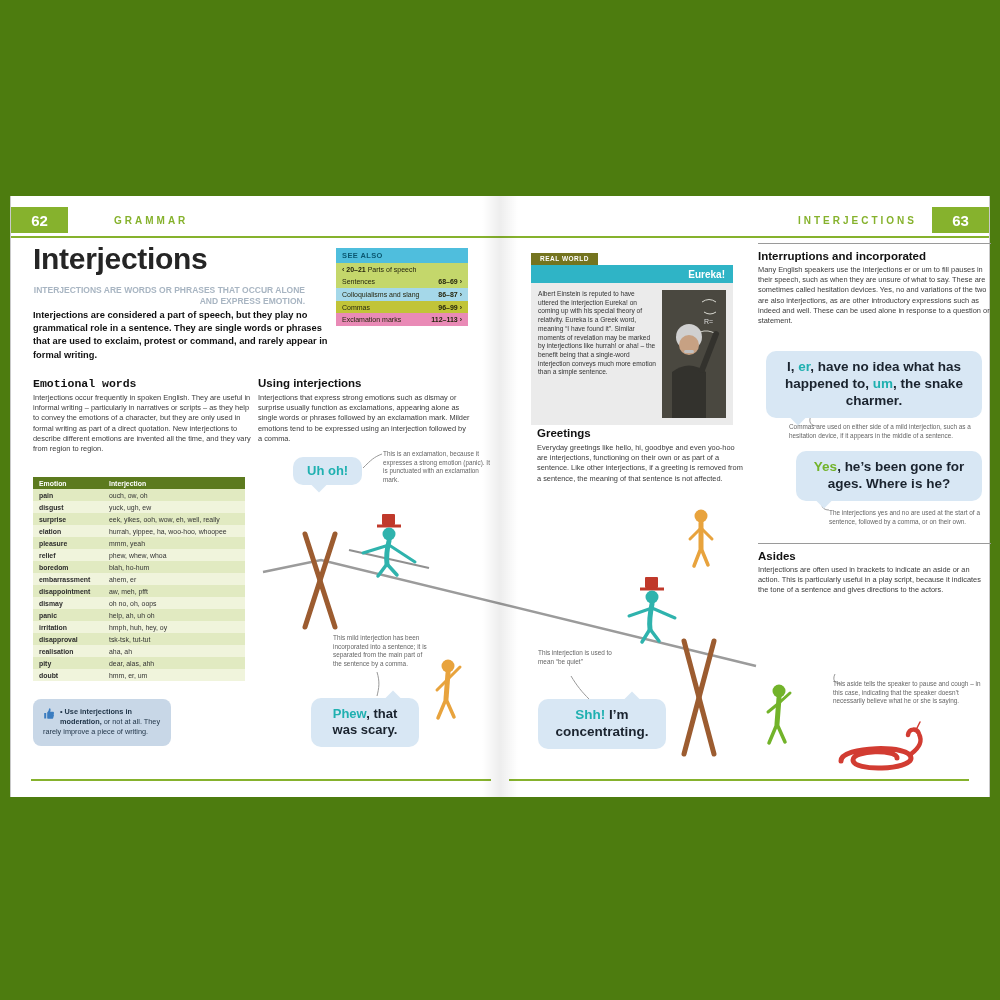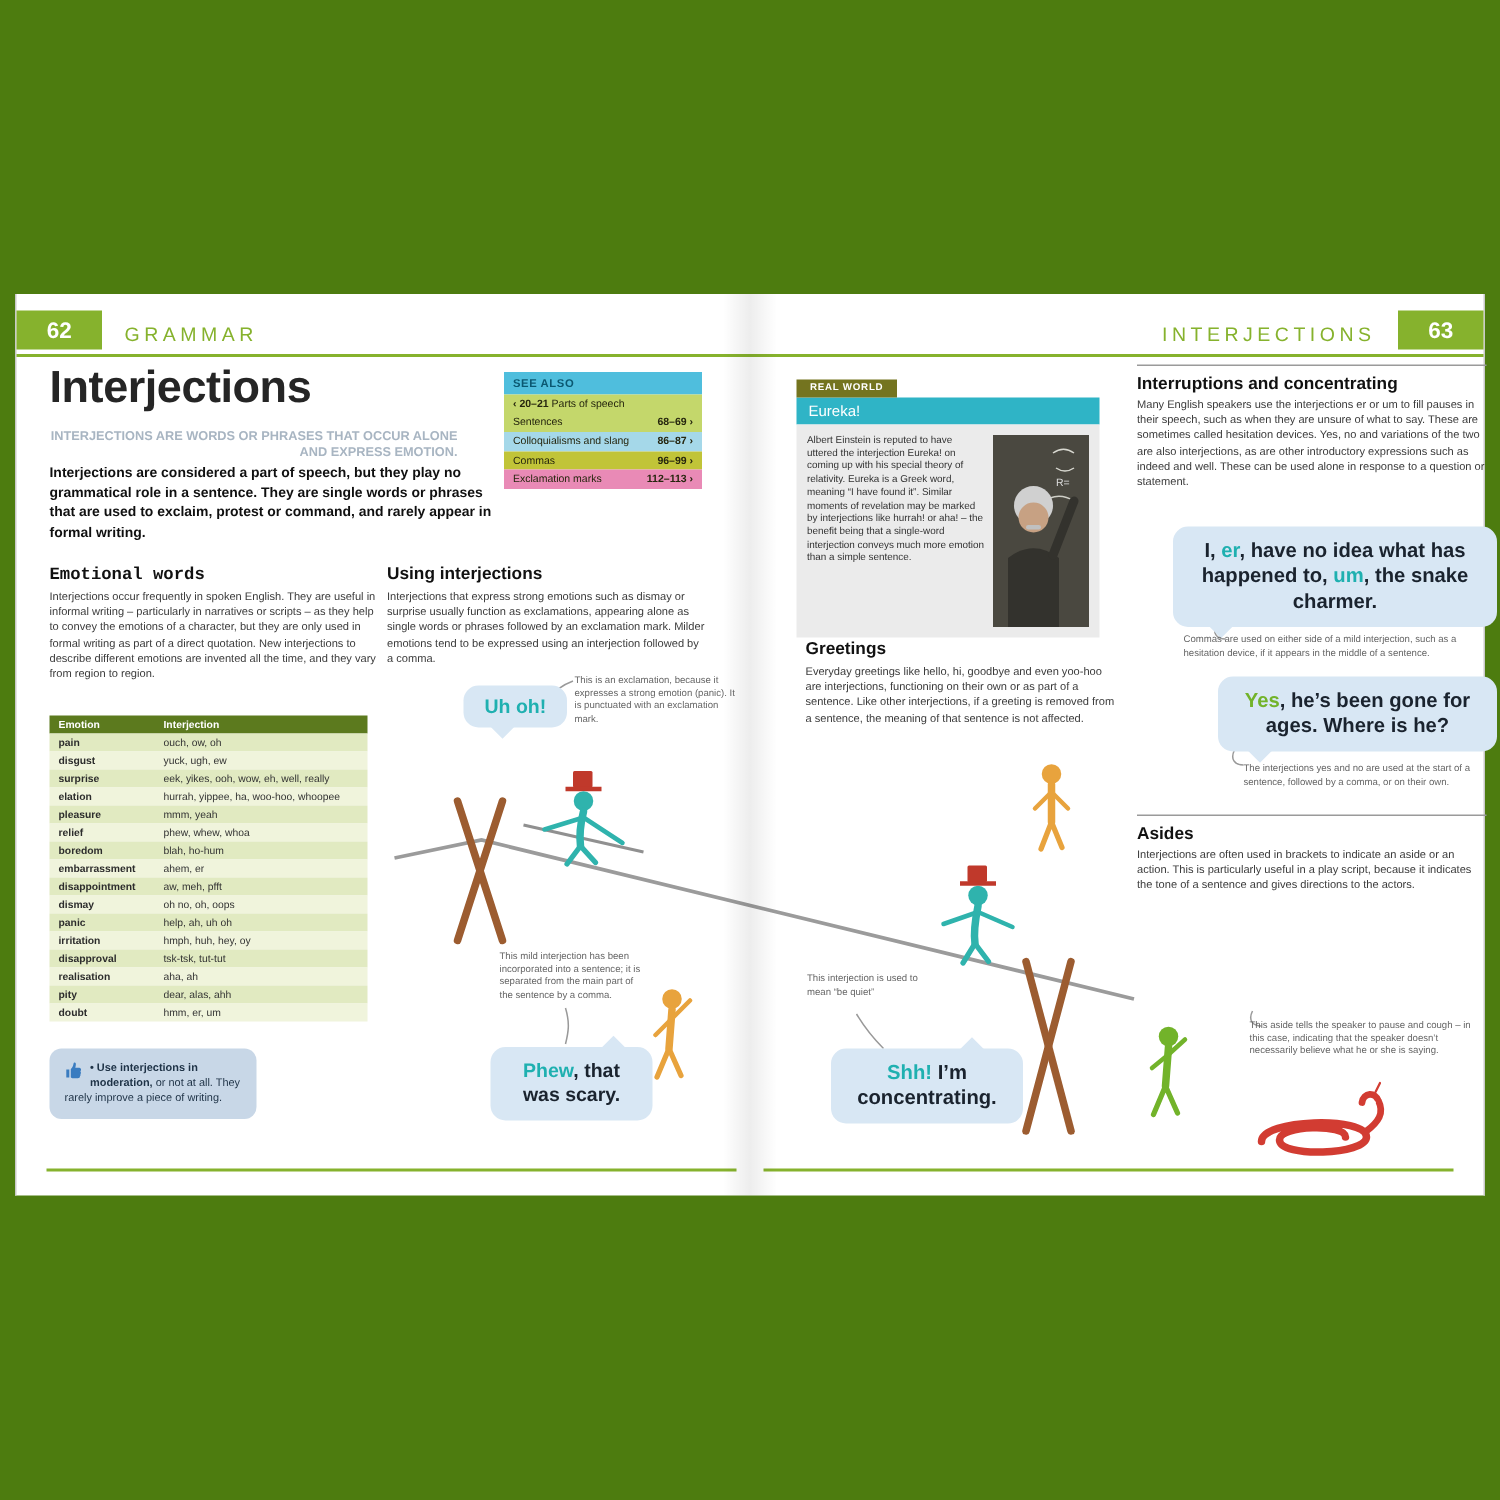--- a/index.html
+++ b/index.html
@@ -9,21 +9,21 @@
             border-left:1px solid #c9c9c9; border-right:1px solid #c9c9c9; }
   .fold { position:absolute; left:50%; top:0; bottom:0; width:36px; transform:translateX(-50%);
           background:linear-gradient(90deg, rgba(0,0,0,0) 0%, rgba(0,0,0,0.07) 50%, rgba(0,0,0,0) 100%);
           z-index:6; pointer-events:none; }
   .blk { position:absolute; }
   
   .pagenum { position:absolute; background:#86b22d; color:#fff; font-weight:bold; font-size:15px;
              display:flex; align-items:center; justify-content:center; z-index:2; }
   #pnL { left:0; top:11px; width:57px; height:26px; }
   #pnR { right:0; top:11px; width:57px; height:26px; }
-  .runhead { position:absolute; color:#86b22d; font-weight:normal; font-size:13px; letter-spacing:3px; z-index:2; }
+  .runhead { position:absolute; color:#86b22d; font-weight:bold; font-size:10px; letter-spacing:3px; z-index:2;margin-left:31px; }
   #chapter { left:72px; top:19px; }
   #sectionLabel { right:72px; top:19px; }
   #ruleTop { position:absolute; left:0; right:0; top:40px; height:2px; background:#86b22d; z-index:2; }
   #ruleBotL { position:absolute; left:20px; width:460px; top:583px; height:2px; background:#86b22d; z-index:2; }
   #ruleBotR { position:absolute; right:20px; width:460px; top:583px; height:2px; background:#86b22d; z-index:2; }
   
   #title { left:22px; top:46px; font-size:30px; font-weight:bold; color:#252525; letter-spacing:-0.3px; z-index:2; }
   #subtitle { left:22px; top:89px; width:272px; font-size:8.5px; font-weight:bold; color:#a8b5c2; line-height:1.35; z-index:2;text-align:right; }
   #intro { left:22px; top:113px; width:296px; font-size:9.3px; font-weight:bold; color:#101010; line-height:1.42; z-index:2; }
   
@@ -54,27 +54,27 @@
   #emrows .tr:nth-child(even) { background:#f0f4dc; }
   
   #tip { position:absolute; left:22px; top:503px; width:138px; background:#c8d7e7; border-radius:8px;
          padding:8px 10px 8px 10px; font-size:7.3px; color:#1e3246; line-height:1.4; z-index:2; }
   #tip .tiptext { display:inline; }
   #tip .thumb { float:left; margin:0 4px 2px 0; }
   
   #realworld { position:absolute; left:520px; top:51px; width:202px; z-index:2; }
   .rw-tag { display:inline-block; background:#74741f; color:#fff; font-size:6.5px; font-weight:bold;
             padding:2.5px 9px; letter-spacing:.5px; }
-  .rw-title { background:#2fb4c6; color:#fff; font-weight:normal; font-size:10px; padding:3.5px 8px; }
+  .rw-title { background:#2fb4c6; color:#fff; font-weight:bold; font-size:10px; padding:3.5px 8px;text-align:right; }
   .rw-body { background:#ebebeb; padding:7px; display:flex; gap:5px; min-height:142px; }
   .rw-text { width:120px; font-size:6.6px; line-height:1.32; color:#333; }
   .rw-photo { width:64px; height:128px; background:#4a4840; flex:none; }
   
   .bubble { position:absolute; background:#d8e7f4; border-radius:10px; color:#1a232e; font-weight:bold;
-            z-index:3; text-align:center; line-height:1.25;margin-left:16px; }
+            z-index:3; text-align:center; line-height:1.25; }
   .bubble::after { content:""; position:absolute; width:12px; height:12px; background:#d8e7f4; transform:rotate(45deg); }
   .tl { color:#1fb0b0; } .gr { color:#72b32a; }
   #bUhoh { left:282px; top:261px; padding:6px 14px; font-size:13px; }
   #bUhoh::after { left:20px; bottom:-5px; }
   #bPhew { left:300px; top:502px; width:108px; padding:8px 8px; font-size:13px; }
   #bPhew::after { top:-5px; right:20px; }
   #bHello { left:535px; top:310px; width:120px; padding:8px 8px; font-size:13.5px; }
   #bHello::after { right:-5px; top:22px; }
   #bShh { left:527px; top:503px; width:128px; padding:8px 8px; font-size:13.5px; }
   #bShh::after { top:-5px; right:28px; }
@@ -329,21 +329,21 @@
 
     <div class="h2" id="hGreet">Greetings</div>
     <div class="body-txt" id="pGreet">Everyday greetings like hello, hi, goodbye and even yoo-hoo are interjections, functioning on their own or as part of a sentence. Like other interjections, if a greeting is removed from a sentence, the meaning of that sentence is not affected.</div>
 
 
     <div class="ann" id="a3">This interjection is used to mean “be quiet”</div>
     <div class="bubble" id="bShh">
       <span class="tl">Shh!</span><span> I’m concentrating.</span>
     </div>
 
-    <div class="h2" id="hInterr">Interruptions and concentrating</div>
+    <div class="h2" id="hInterr">Interruptions and incorporated</div>
     <div class="body-txt" id="pInterr">Many English speakers use the interjections er or um to fill pauses in their speech, such as when they are unsure of what to say. These are sometimes called hesitation devices. Yes, no and variations of the two are also interjections, as are other introductory expressions such as indeed and well. These can be used alone in response to a question or statement.</div>
 
     <div class="bubble" id="bIer">
       <span>I, </span><span class="tl">er</span><span>, have no idea what has happened to, </span><span class="tl">um</span><span>, the snake charmer.</span>
     </div>
     <div class="ann" id="a4">Commas are used on either side of a mild interjection, such as a hesitation device, if it appears in the middle of a sentence.</div>
 
     <div class="bubble" id="bYes">
       <span class="gr">Yes</span><span>, he’s been gone for ages. Where is he?</span>
     </div>

